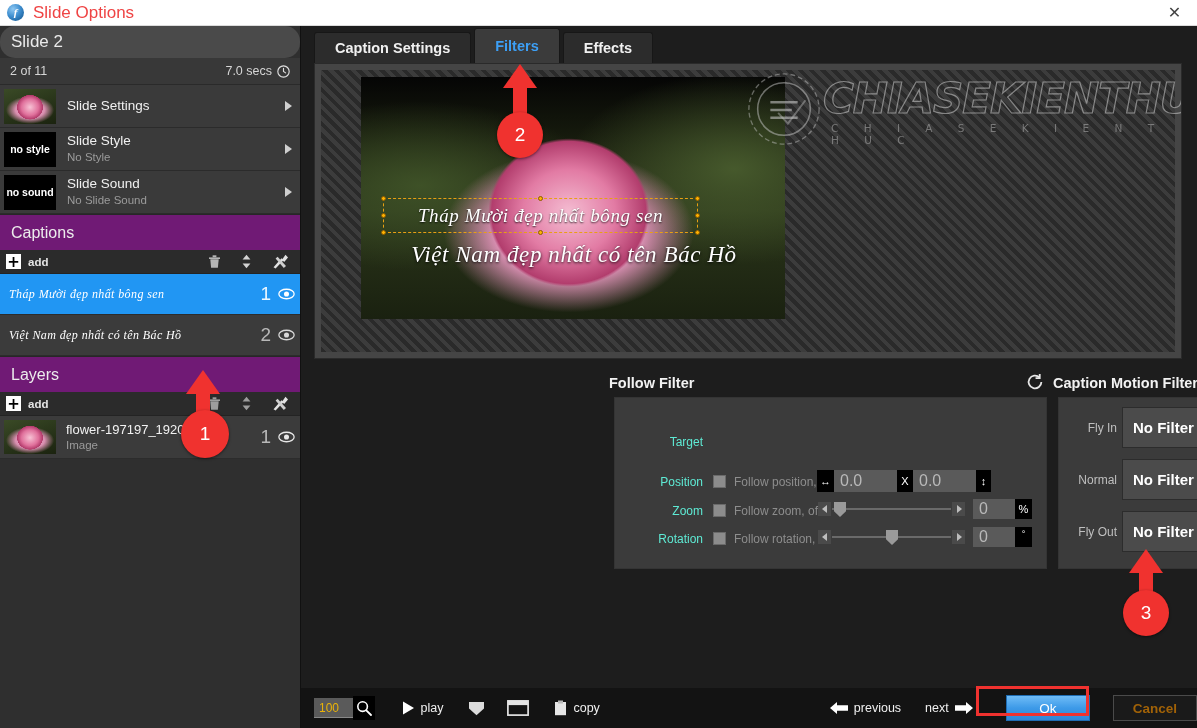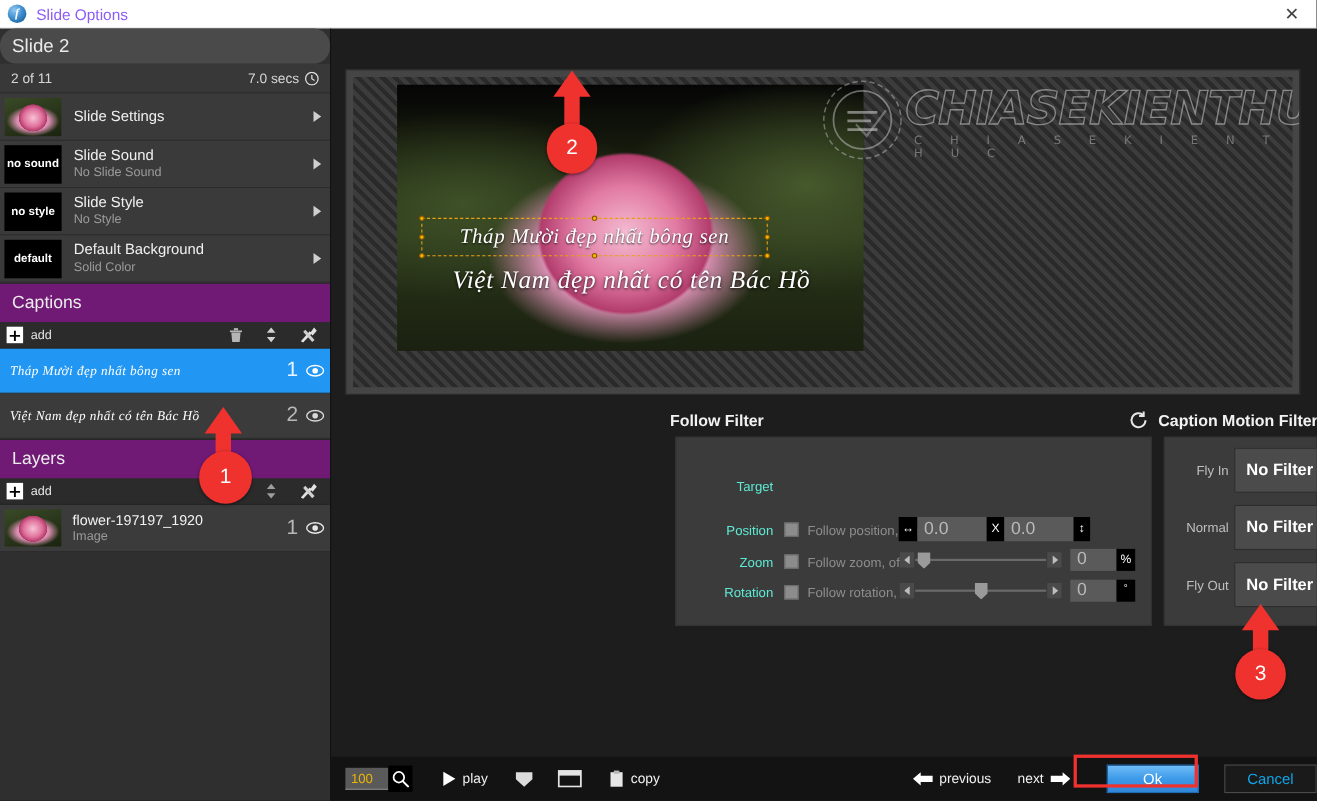--- a/index.html
+++ b/index.html
@@ -17,21 +17,21 @@
     background: #ffffff; display: flex; align-items: center;
     border-bottom: 1px solid #dcdcdc;
   }
   .tb-icon {
     width: 17px; height: 17px; margin-left: 7px; border-radius: 50%;
     background: radial-gradient(circle at 35% 30%, #8fc8f2 0%, #3f8fd0 45%, #0d4e86 100%);
     display: flex; align-items: center; justify-content: center;
     color: #fff; font-size: 11px; font-weight: bold; font-style: italic;
     font-family: "Liberation Serif", serif; line-height: 1;
   }
-  .tb-title { margin-left: 9px; font-size: 14px; color: #8b5cf6; }
+  .tb-title { margin-left: 9px; font-size: 17px; color: #ef4444; }
   .tb-close {
     position: absolute; right: 0; top: 0; width: 45px; height: 25px;
     display: flex; align-items: center; justify-content: center;
     color: #444; font-size: 16px; font-family: "DejaVu Sans", sans-serif;
   }
 
   
   .left {
     position: absolute; left: 0; top: 26px; width: 301px; height: 702px;
     background: #2f2f2f; border-right: 1px solid #111;
@@ -75,21 +75,21 @@
   .add-bar {
     height: 24px; background: #2b2b2b; display: flex; align-items: center;
     padding-left: 6px; gap: 7px; border-bottom: 1px solid #232323;
   }
   .plus-box {
     width: 15px; height: 15px; background: #fff; color: #000;
     display: flex; align-items: center; justify-content: center;
     font-size: 15px; font-weight: bold; line-height: 12px;
     font-family: "DejaVu Sans", sans-serif;
   }
-  .add-label { color: #e4e4e4; font-size: 11.5px; }
+  .add-label { color: #e4e4e4; font-size: 11.5px; font-weight: bold; }
   .add-tools { margin-left: auto; display: flex; align-items: center; gap: 20px; padding-right: 11px; }
 
   .list-row {
     height: 41px; background: #3b3b3b; display: flex; align-items: center;
     border-bottom: 1px solid #2c2c2c; position: relative; overflow: hidden;
   }
   .list-row.sel { background: #2196f3; }
   .cap-text {
     margin-left: 9px; color: #ffffff; font-size: 12px;
     font-family: "Liberation Serif", serif; font-style: italic;
@@ -255,21 +255,21 @@
     padding-left: 5px; border-bottom: 1px solid #888;
   }
   .bb-btn { display: flex; align-items: center; gap: 6px; color: #f0f0f0; font-size: 12.5px; }
   .okbtn {
     width: 110px; height: 26px; display: flex; align-items: center; justify-content: center;
     background: linear-gradient(180deg, #6fbcf7 0%, #3d9ae8 50%, #2f86d8 100%);
     color: #fff; font-size: 13.5px; border: 1px solid #1e6cb3;
   }
   .cancelbtn {
     width: 110px; height: 26px; display: flex; align-items: center; justify-content: center;
-    background: #1a1a1a; color: #0ea5e9; font-size: 13.5px; border: 1px solid #4a4a4a;
+    background: #1a1a1a; color: #a16207; font-size: 13.5px; border: 1px solid #4a4a4a; font-weight: bold;
   }
 
   
   .anno { position: absolute; pointer-events: none; }
   .anno-circle {
     position: absolute; border-radius: 50%; background: #f0322f;
     display: flex; align-items: center; justify-content: center;
     color: #fff; font-size: 19px; font-family: "Liberation Sans", sans-serif;
     box-shadow: 0 1px 3px rgba(0,0,0,.5);
   }
@@ -310,45 +310,37 @@
       <div class="opt-thumb">
           <div class="flower"></div>
         </div>
       <div class="opt-txt">
         <div class="opt-title">Slide Settings</div>
       </div>
       <div class="opt-arrow"></div>
     </div>
 
     <div class="opt-row">
+      <div class="opt-thumb">no style</div>
+      <div class="opt-txt">
+        <div class="opt-title">Slide Style</div>
+        <div class="opt-desc">No Style</div>
+      </div>
+      <div class="opt-arrow"></div>
+    </div>
+
+    <div class="opt-row">
       <div class="opt-thumb">no sound</div>
       <div class="opt-txt">
         <div class="opt-title">Slide Sound</div>
         <div class="opt-desc">No Slide Sound</div>
       </div>
       <div class="opt-arrow"></div>
     </div>
 
-    <div class="opt-row">
-      <div class="opt-thumb">no style</div>
-      <div class="opt-txt">
-        <div class="opt-title">Slide Style</div>
-        <div class="opt-desc">No Style</div>
-      </div>
-      <div class="opt-arrow"></div>
-    </div>
-
-    <div class="opt-row">
-      <div class="opt-thumb">default</div>
-      <div class="opt-txt">
-        <div class="opt-title">Default Background</div>
-        <div class="opt-desc">Solid Color</div>
-      </div>
-      <div class="opt-arrow"></div>
-    </div>
 
     <div class="sec-head">Captions</div>
     <div class="add-bar">
       <div class="plus-box">+</div>
       <div class="add-label">add</div>
       <div class="add-tools">
         <svg width="13" height="15" viewBox="0 0 13 15">
           <rect x="1" y="3.4" width="11" height="1.6" fill="#b5b5b5"></rect>
           <path d="M2.3 5.2h8.4l-.8 8.6H3.1z" fill="#b5b5b5"></path>
           <rect x="4.6" y="1.3" width="3.8" height="2" fill="#b5b5b5"></rect>
@@ -416,20 +408,25 @@
       <div class="row-num">1</div>
       <svg class="row-eye" viewBox="0 0 20 13">
         <ellipse cx="10" cy="6.5" rx="9" ry="5.6" fill="none" stroke="#e8e8e8" stroke-width="1.5"></ellipse>
         <circle cx="10" cy="6.5" r="3" fill="#e8e8e8"></circle>
       </svg>
     </div>
   </div>
 
   <div class="right">
 
+    <div class="tabs">
+      <div class="tab">Caption Settings</div>
+      <div class="tab active">Filters</div>
+      <div class="tab">Effects</div>
+    </div>
 
     <div class="preview-wrap">
       <div class="hatch"></div>
 
       <div class="stage">
         <div class="cap-line1">
           <span>Tháp Mười đẹp nhất bông sen</span>
           <span class="handle" style="left:-3px;top:-3px"></span>
           <span class="handle" style="left:-3px;top:50%;margin-top:-3px"></span>
           <span class="handle" style="left:-3px;bottom:-3px"></span>

